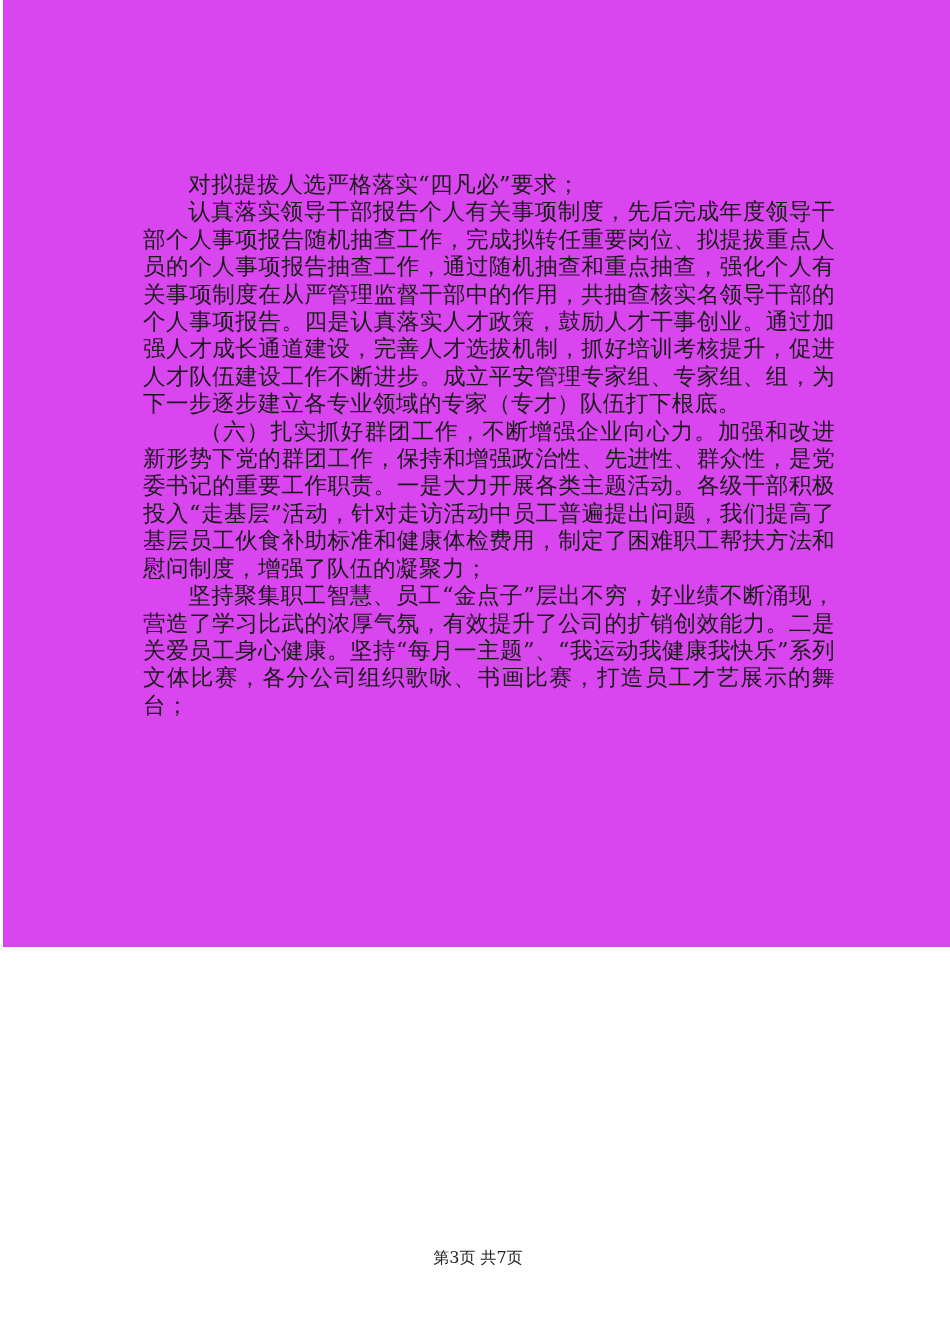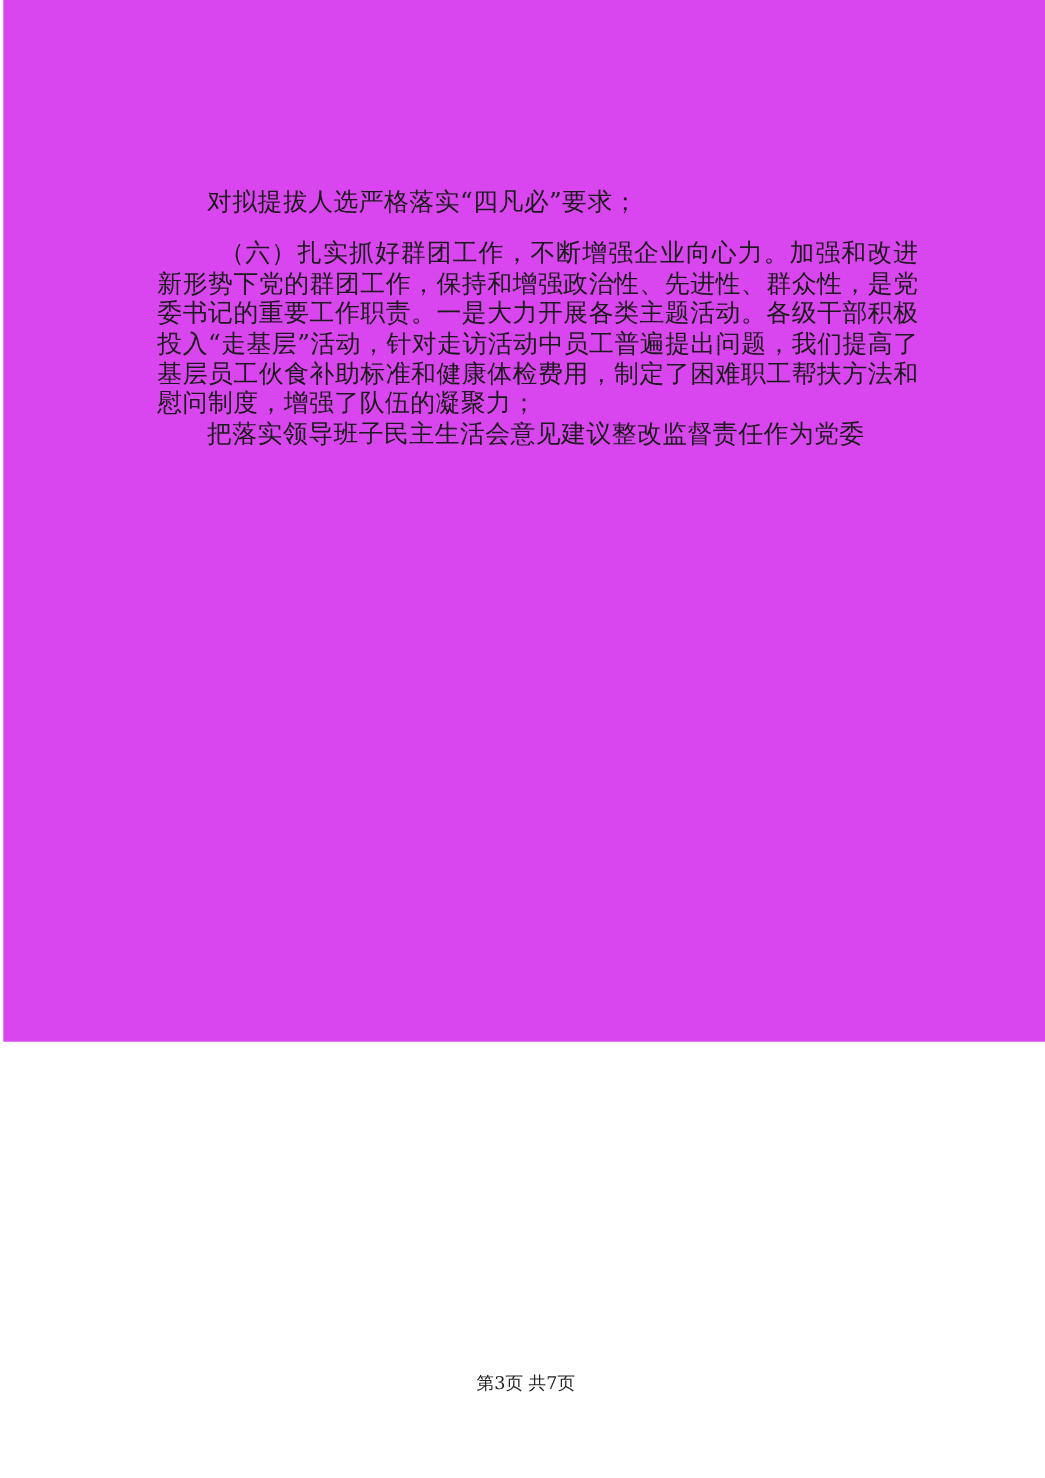--- a/index.html
+++ b/index.html
@@ -10,34 +10,35 @@
     left: 140px;
     top: 171px;
     width: 692px;
     font-family: "DejaVu Serif", "Liberation Serif", serif;
     font-size: 22.6px;
     line-height: 27.4px;
     color: #1a1a1a;
     letter-spacing: 0.4px;
   }
   .para { margin: 0; text-indent: 2em; text-align: justify; text-align-last: left; word-break: break-all; }
-  .para.sub { text-indent: 2.5em; margin-top: 19px; }
+  .para.sub { text-indent: 2.5em; }
   .footer {
     position: absolute;
     left: 0; width: 950px;
     top: 1248px;
     text-align: center;
     font-family: "DejaVu Serif", "Liberation Serif", serif;
     font-size: 16px;
     color: #222;
   }
 </style>
 </head>
 <body>
 
 <div class="page">
   <div class="content">
     <p class="para">对拟提拔人选严格落实“四凡必”要求；</p>
+    <p class="para">认真落实领导干部报告个人有关事项制度，先后完成年度领导干部个人事项报告随机抽查工作，完成拟转任重要岗位、拟提拔重点人员的个人事项报告抽查工作，通过随机抽查和重点抽查，强化个人有关事项制度在从严管理监督干部中的作用，共抽查核实名领导干部的个人事项报告。四是认真落实人才政策，鼓励人才干事创业。通过加强人才成长通道建设，完善人才选拔机制，抓好培训考核提升，促进人才队伍建设工作不断进步。成立平安管理专家组、专家组、组，为下一步逐步建立各专业领域的专家（专才）队伍打下根底。</p>
     <p class="para sub">（六）扎实抓好群团工作，不断增强企业向心力。加强和改进新形势下党的群团工作，保持和增强政治性、先进性、群众性，是党委书记的重要工作职责。一是大力开展各类主题活动。各级干部积极投入“走基层”活动，针对走访活动中员工普遍提出问题，我们提高了基层员工伙食补助标准和健康体检费用，制定了困难职工帮扶方法和慰问制度，增强了队伍的凝聚力；</p>
-    <p class="para">把落实领导班子民主生活会意见建议整改监督责任作为党委</p>
+    <p class="para">坚持聚集职工智慧、员工“金点子”层出不穷，好业绩不断涌现，营造了学习比武的浓厚气氛，有效提升了公司的扩销创效能力。二是关爱员工身心健康。坚持“每月一主题”、“我运动我健康我快乐”系列文体比赛，各分公司组织歌咏、书画比赛，打造员工才艺展示的舞台；</p>
   </div>
   <div class="footer">第3页 共7页</div>
 </div>
 
 </body></html>

